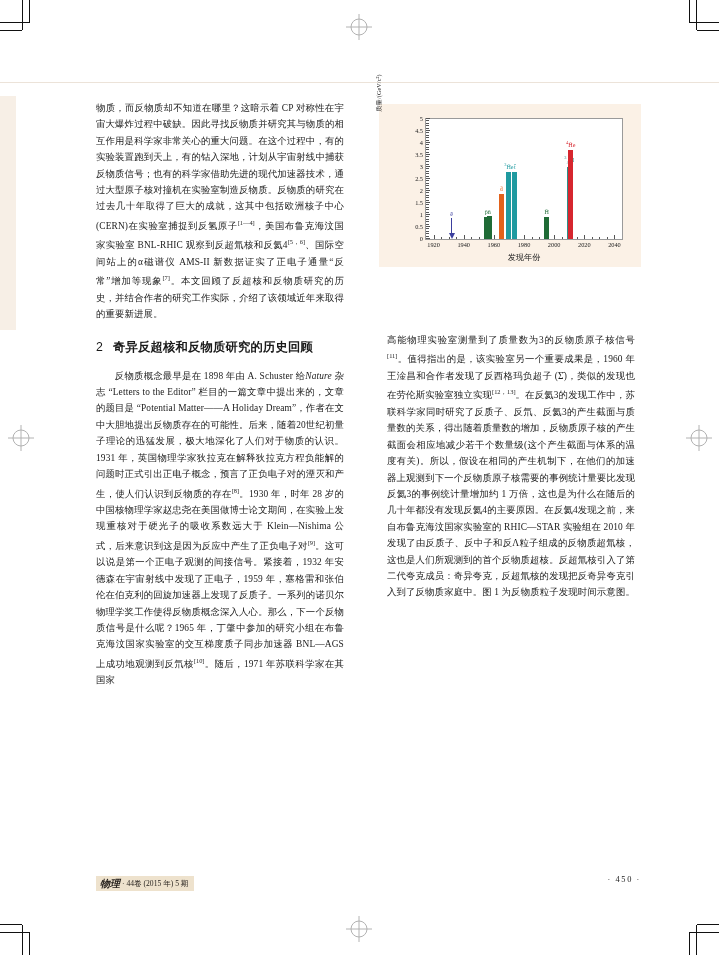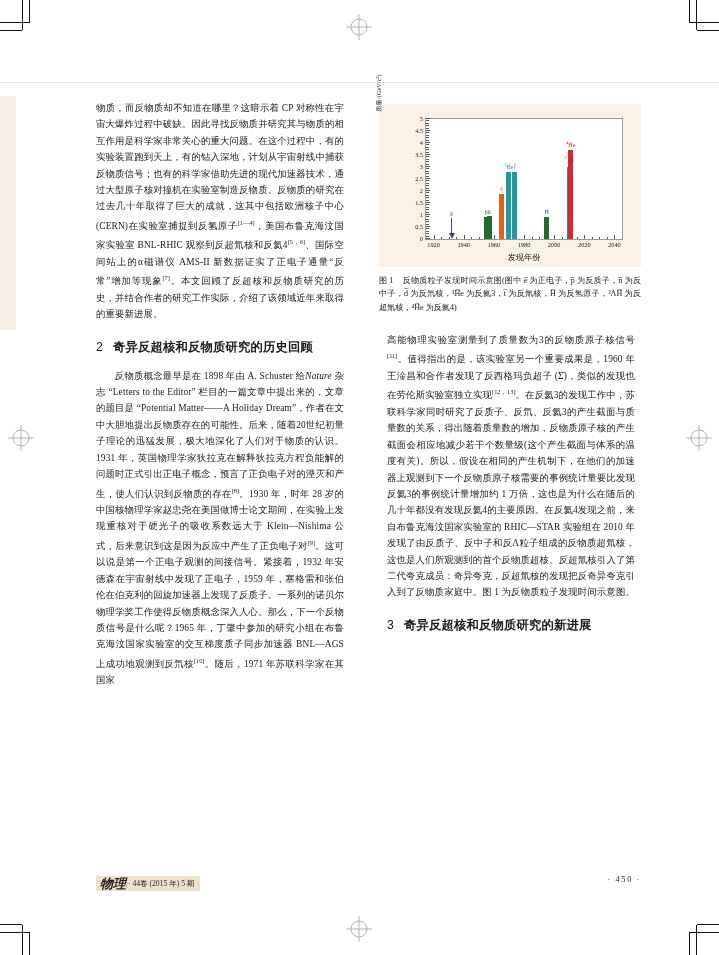--- a/index.html
+++ b/index.html
@@ -244,21 +244,21 @@
     display: flex;
     align-items: center;
     font-size: 7.6px;
     white-space: nowrap;
     color: #231e1a;
   }
   .footer-band .mag {
     font-family: "DejaVu Serif", serif;
     font-weight: bold;
     font-style: italic;
-    font-size: 13px;
+    font-size: 10px;
     margin-right: 2px;
   }
   .page-number {
     position: absolute;
     right: 78px;
     top: 875px;
     font-size: 8.4px;
     letter-spacing: 1.6px;
     color: #222;
   }
@@ -455,33 +455,27 @@
         </div>
         <div class="bar" style="left: 140.731px; height: 71.784px; background: rgb(46, 143, 138);">
           <div class="bar-label" style="color: rgb(46, 143, 138);"><sup>3</sup><sub>Λ</sub>H̄</div>
         </div>
         <div class="bar" style="left: 142.238px; height: 89.448px; background: rgb(214, 38, 46);">
           <div class="bar-label" style="color: rgb(214, 38, 46);"><sup>4</sup>H̄e</div>
         </div>
       </div>
     <div class="xaxis-title">发现年份</div>
   </div>
-  <div class="figure-caption">
-    <span class="cap-no">图 1</span><span>反物质粒子发现时间示意图(图中 e̅ 为正电子，p̅ 为反质子，n̅ 为反中子，d̅ 为反氘核，³H̅e 为反氦3，t̅ 为反氚核，H̅ 为反氢原子，³ΛH̅ 为反超氚核，⁴H̅e 为反氦4)</span>
-  </div>
 </div>
 
 <div class="col col-right">
   <p class="body noindent">
     <span>高能物理实验室测量到了质量数为3的反物质原子核信号</span><sup class="ref">[11]</sup><span>。值得指出的是，该实验室另一个重要成果是，1960 年王淦昌和合作者发现了反西格玛负超子 (Σ̄)，类似的发现也在劳伦斯实验室独立实现</span><sup class="ref">[12，13]</sup><span>。在反氦3的发现工作中，苏联科学家同时研究了反质子、反氘、反氦3的产生截面与质量数的关系，得出随着质量数的增加，反物质原子核的产生截面会相应地减少若干个数量级(这个产生截面与体系的温度有关)。所以，假设在相同的产生机制下，在他们的加速器上观测到下一个反物质原子核需要的事例统计量要比发现反氦3的事例统计量增加约 1 万倍，这也是为什么在随后的几十年都没有发现反氦4的主要原因。在反氦4发现之前，来自布鲁克海汶国家实验室的 RHIC—STAR 实验组在 2010 年发现了由反质子、反中子和反Λ粒子组成的反物质超氚核，这也是人们所观测到的首个反物质超核。反超氚核引入了第二代夸克成员：奇异夸克，反超氚核的发现把反奇异夸克引入到了反物质家庭中。图 1 为反物质粒子发现时间示意图。</span>
   </p>
 
-  <h2 class="sec">
-    <span class="num">3</span><span>奇异反超核和反物质研究的新进展</span>
-  </h2>
 
 
 </div>
 
 <div class="footer-band">
   <span class="mag">物理</span>
     <span>· 44卷 (2015 年) 5 期</span>
 </div>
 <div class="page-number">· 450 ·</div>
 

